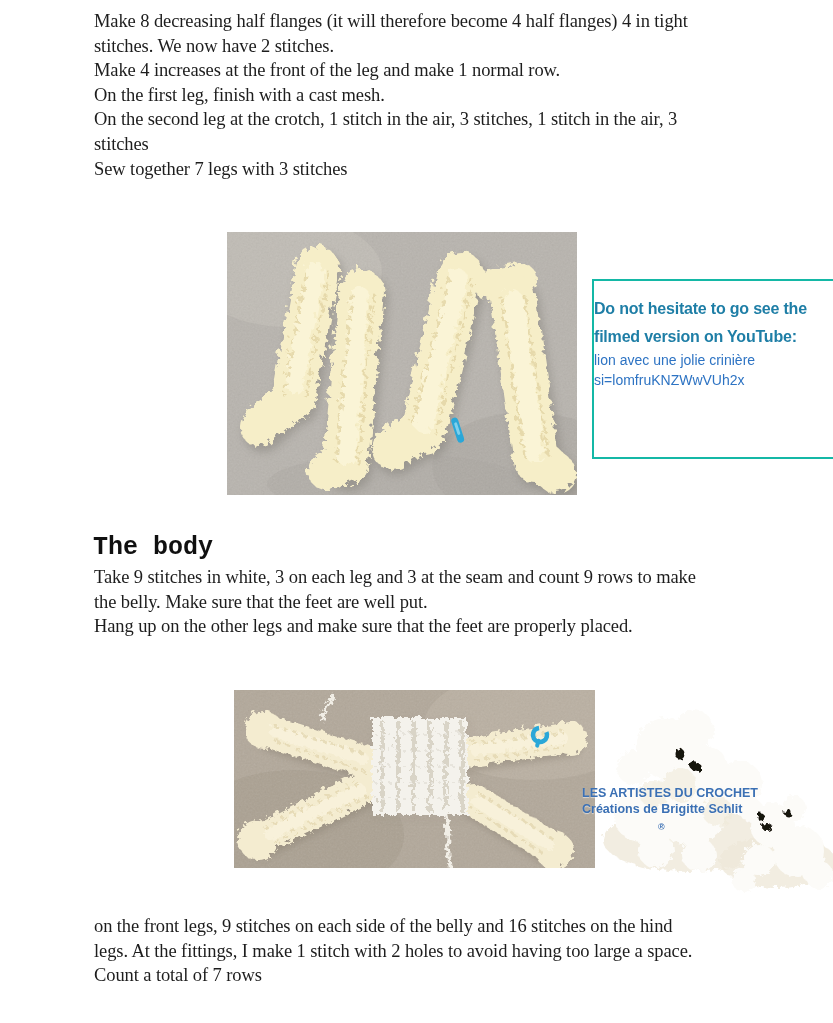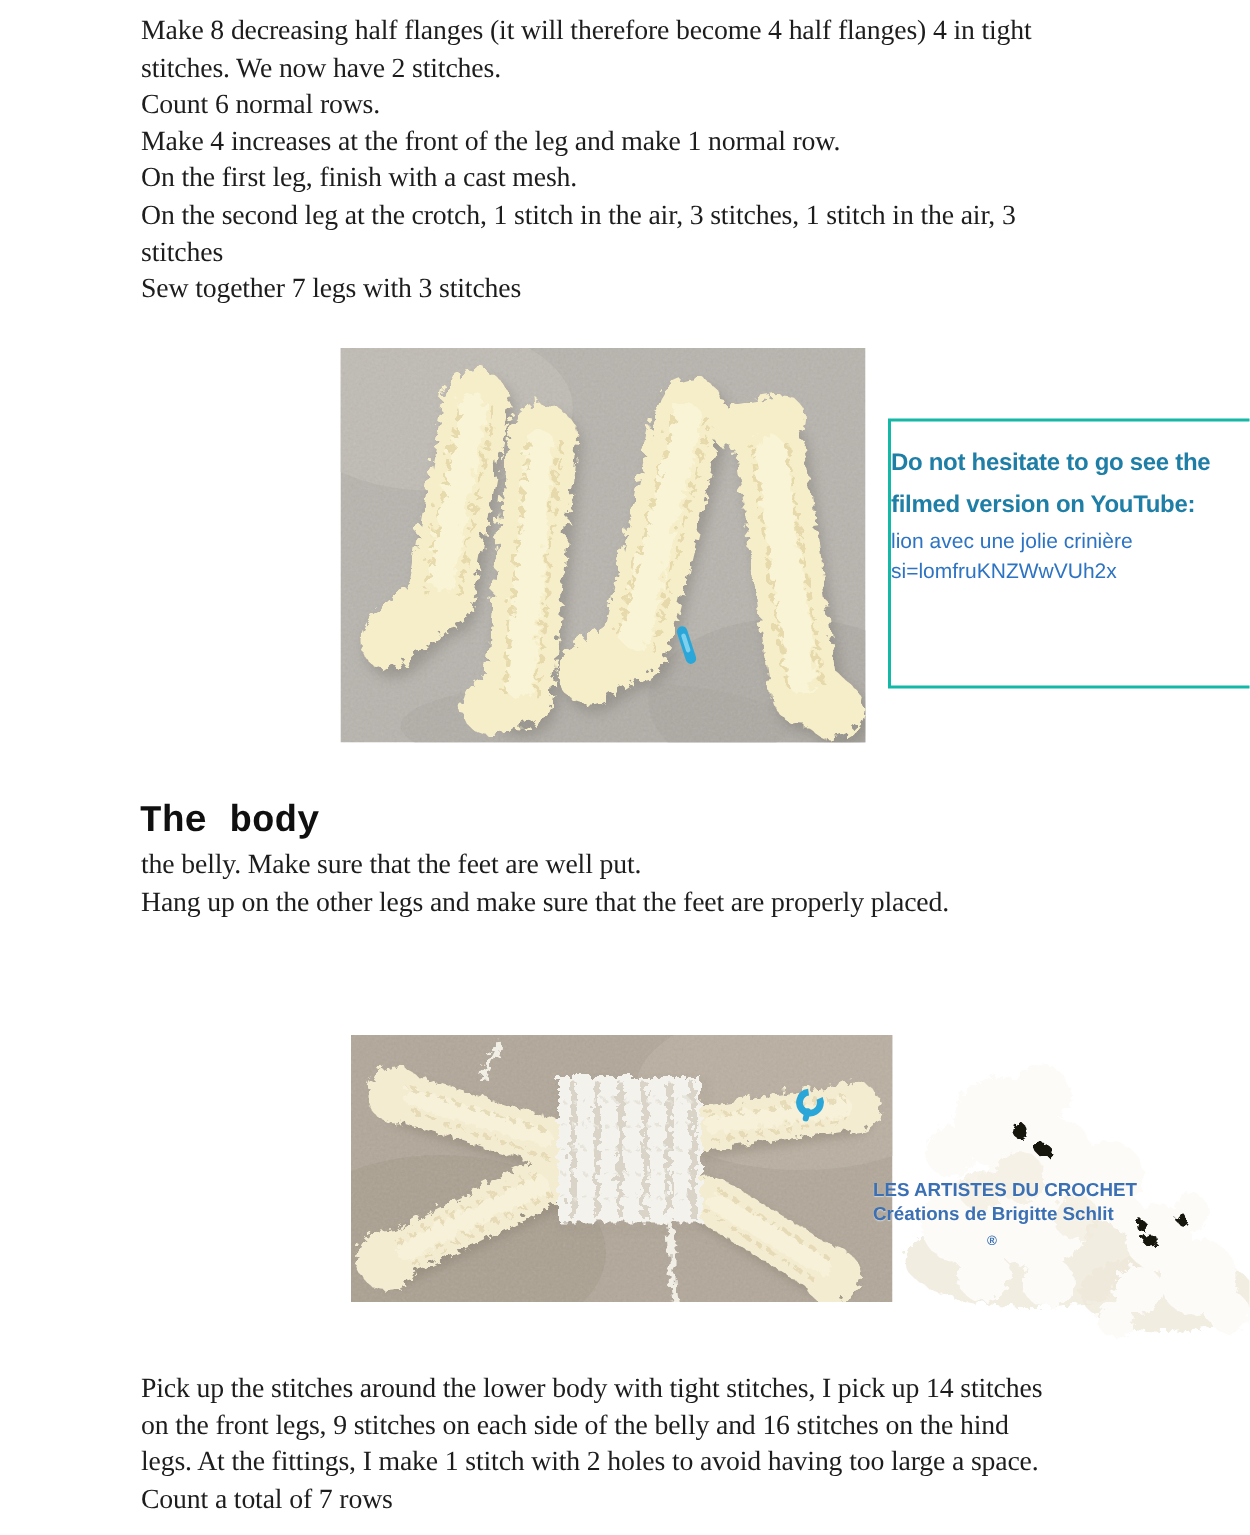--- a/index.html
+++ b/index.html
@@ -27,21 +27,20 @@
         font-family:"Liberation Sans",sans-serif;font-size:9px;font-weight:bold;}
 </style>
 </head>
 <body>
 
 <div id="page">
 
   <div id="intro" class="para">
     <div>Make 8 decreasing half flanges (it will therefore become 4 half flanges) 4 in tight</div>
     <div>stitches. We now have 2 stitches.</div>
-    <div>Count 6 normal rows.</div>
     <div>Make 4 increases at the front of the leg and make 1 normal row.</div>
     <div>On the first leg, finish with a cast mesh.</div>
     <div>On the second leg at the crotch, 1 stitch in the air, 3 stitches, 1 stitch in the air, 3</div>
     <div>stitches</div>
     <div>Sew together 7 legs with 3 stitches</div>
   </div>
 
   <svg id="photo1" viewBox="0 0 350 263" xmlns="http://www.w3.org/2000/svg">
     <defs>
       <filter id="nz1">
@@ -107,20 +106,21 @@
 
   <div id="yt-box">
     <div class="yt-head">Do not hesitate to go see the</div>
     <div class="yt-head">filmed version on YouTube:</div>
     <div class="yt-detail">lion avec une jolie crinière</div>
     <div class="yt-detail">si=lomfruKNZWwVUh2x</div>
   </div>
 
   <div id="body-heading">The body</div>
   <div id="body-lines" class="para">
+    <div>Take 9 stitches in white, 3 on each leg and 3 at the seam and count 9 rows to make</div>
     <div>the belly. Make sure that the feet are well put.</div>
     <div>Hang up on the other legs and make sure that the feet are properly placed.</div>
   </div>
 
   <svg id="photo2" viewBox="0 0 361 178" xmlns="http://www.w3.org/2000/svg">
     <defs>
       <filter id="nz2">
           <feTurbulence type="fractalNoise" baseFrequency="0.55" numOctaves="2" stitchTiles="stitch"></feTurbulence>
           <feColorMatrix type="saturate" values="0"></feColorMatrix>
         </filter>
@@ -242,19 +242,18 @@
     </g>
   </svg>
 
   <div id="watermark">
     <div>LES ARTISTES DU CROCHET</div>
     <div>Créations de Brigitte Schlit</div>
   </div>
   <div id="reg-mark">®</div>
 
   <div id="closing" class="para">
-    <div>Pick up the stitches around the lower body with tight stitches, I pick up 14 stitches</div>
     <div>on the front legs, 9 stitches on each side of the belly and 16 stitches on the hind</div>
     <div>legs. At the fittings, I make 1 stitch with 2 holes to avoid having too large a space.</div>
     <div>Count a total of 7 rows</div>
   </div>
 
 </div>
 
 </body></html>

